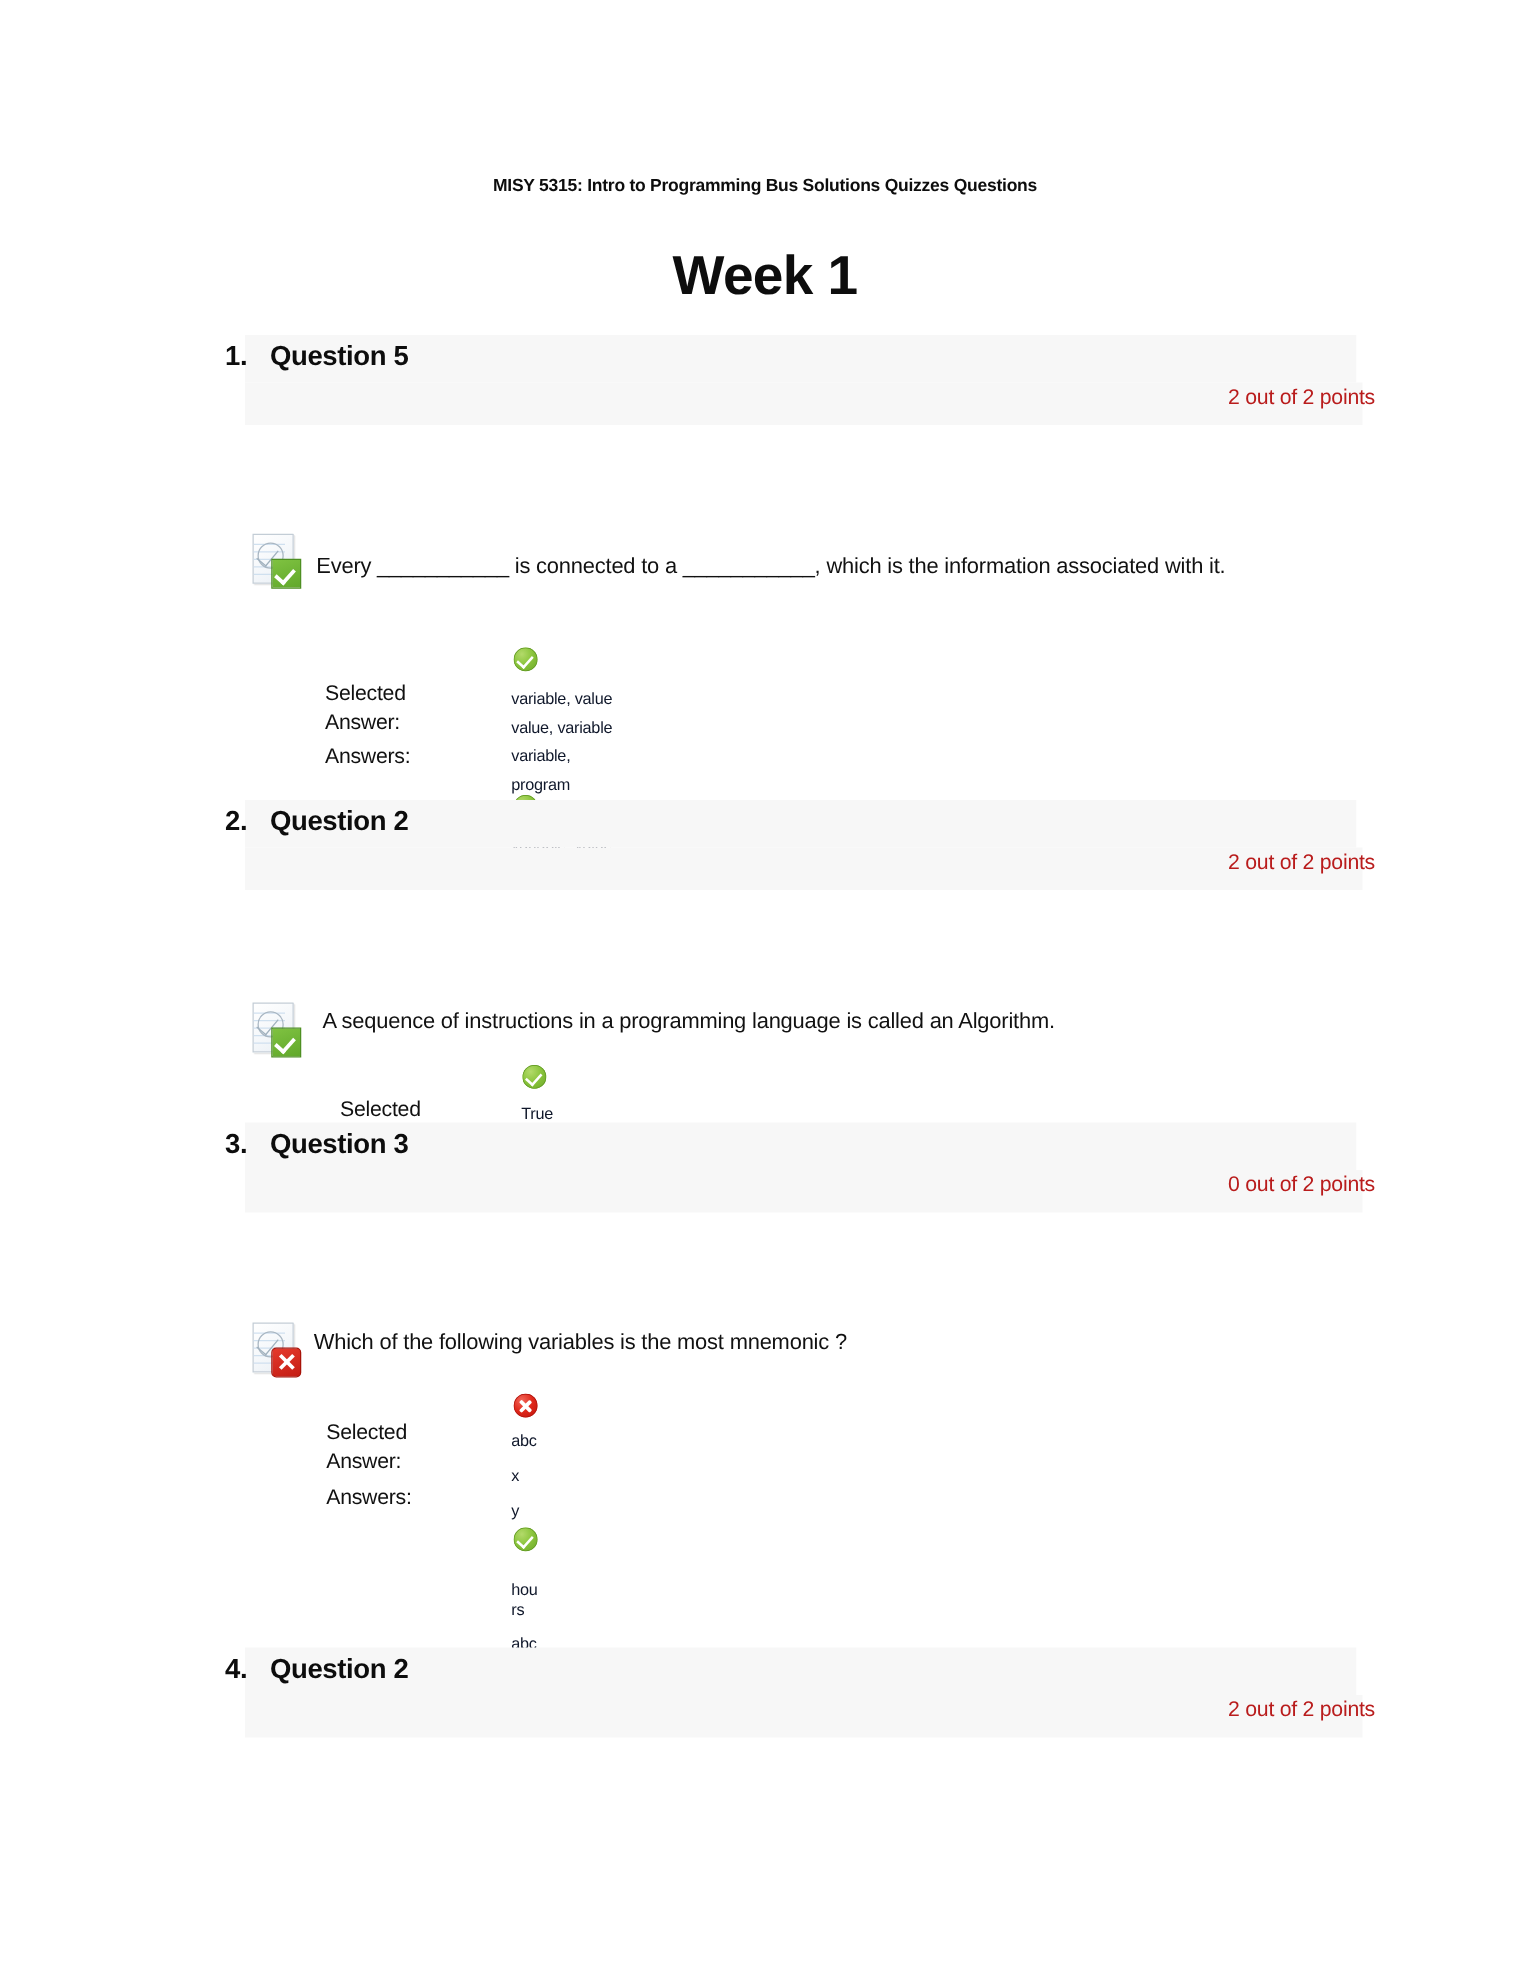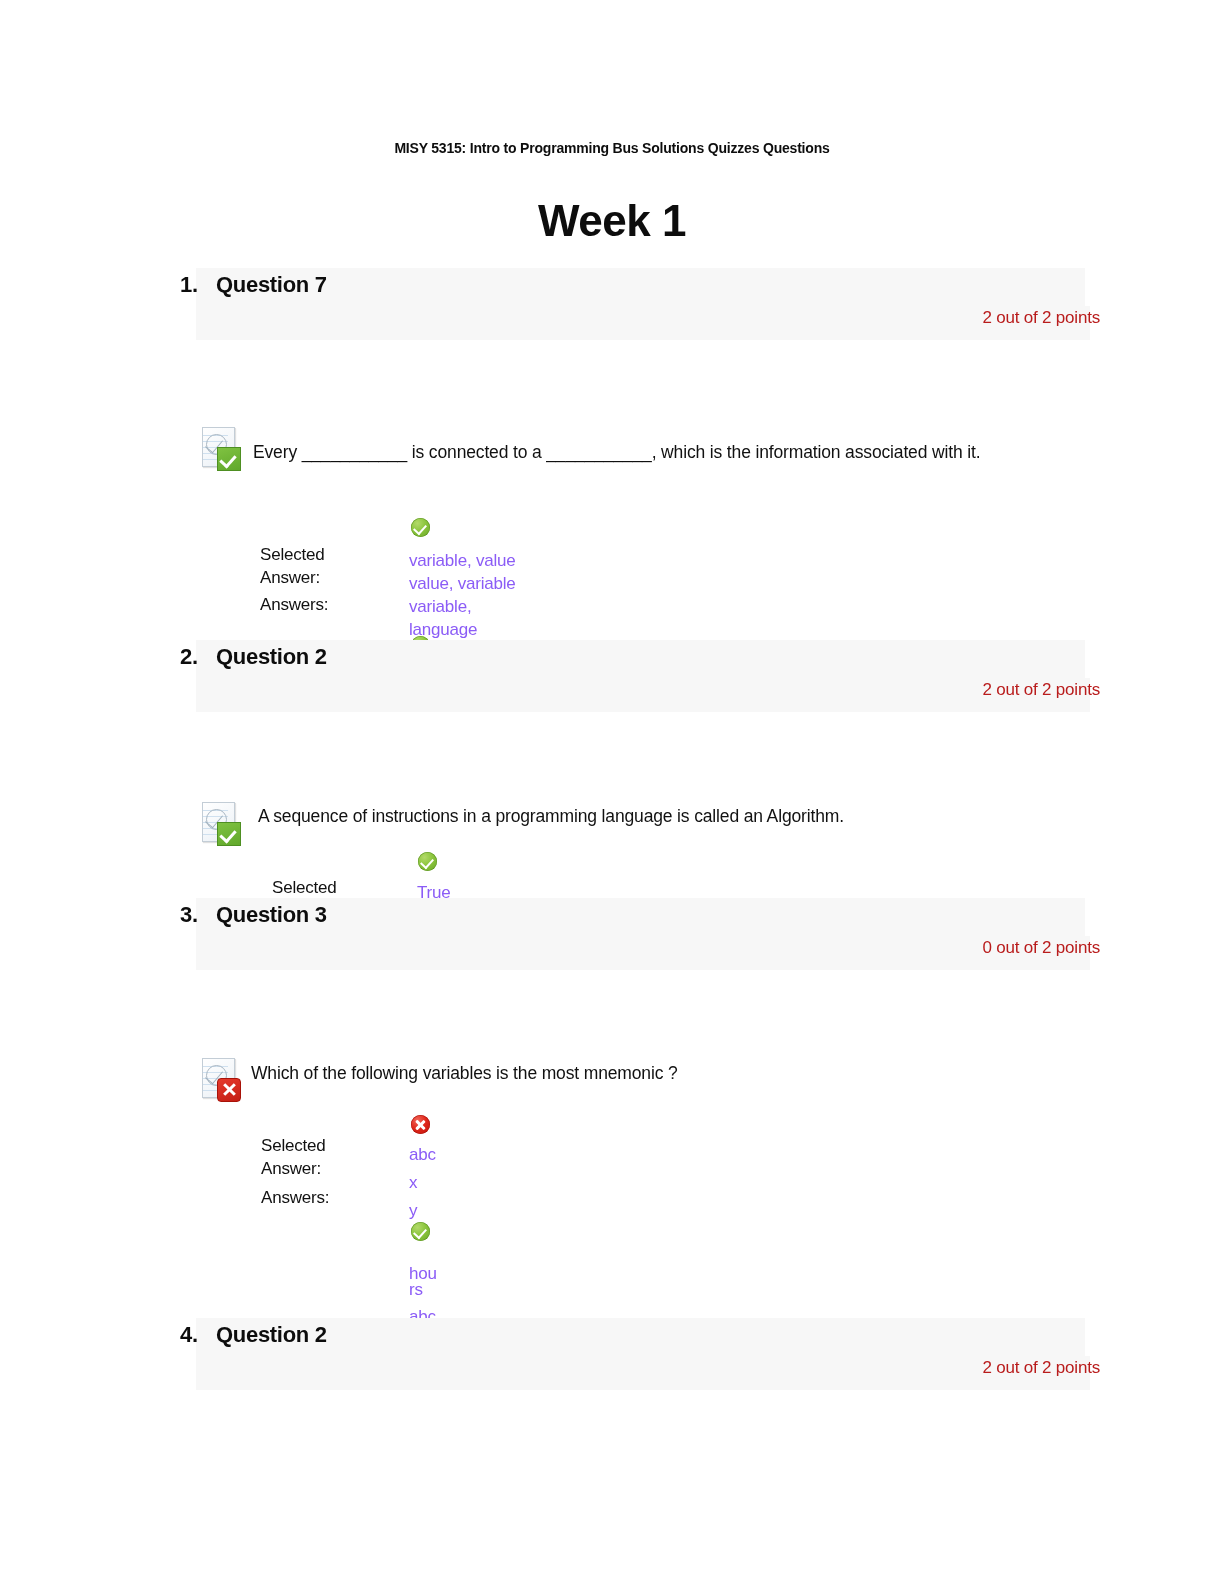--- a/index.html
+++ b/index.html
@@ -210,22 +210,22 @@
   .ans-label {
     position: absolute;
     font-size: 17px;
     color: #111111;
     letter-spacing: -0.2px;
     line-height: 1.35;
     margin-top: 21px;
   }
   .ans-value {
     position: absolute;
-    font-size: 17px;
-    color: #8b5cf6;
+    font-size: 13px;
+    color: #0f172a;
     letter-spacing: -0.2px;
     line-height: 1.35;
     white-space: pre;
   }
 
   
   .pip {
     position: absolute;
     width: 19px;
     height: 19px;
@@ -269,21 +269,21 @@
 <div class="page">
 
   <div class="doc-title">MISY 5315: Intro to Programming Bus Solutions Quizzes Questions</div>
   <div class="week-title">Week 1</div>
 
   <div class="question-block" style="top:268px;">
     <div class="q-header">
       <div class="q-band-top"></div>
       <div class="q-band-bottom"></div>
       <div class="q-number">1.</div>
-      <div class="q-label">Question 7</div>
+      <div class="q-label">Question 5</div>
       <div class="q-points">2 out of 2 points</div>
     </div>
 
     <div class="q-body" style="height:372px;">
       <div class="q-status-icon" style="left:200px; top:85px;">
         <div class="doc-icon">
           <div class="sheet"></div>
           <div class="fold"></div>
           <div class="rule" style="top:10px;"></div>
           <div class="rule" style="top:16px;"></div>
@@ -302,21 +302,21 @@
           <span>Selected</span><br>
           <span>Answer:</span>
         </div>
         <div class="ans-label" style="left:260px; top:233px;">Answers:</div>
 
         <div class="pip pip-ok" style="left:411px; top:178px;"></div>
         <div class="ans-value" style="left:409px; top:210px;">variable, value</div>
 
         <div class="ans-value" style="left:409px; top:233px;">value, variable</div>
         <div class="ans-value" style="left:409px; top:256px;">variable,</div>
-        <div class="ans-value" style="left:409px; top:279px;">language</div>
+        <div class="ans-value" style="left:409px; top:279px;">program</div>
         <div class="pip pip-ok" style="left:411px; top:296px;"></div>
         <div class="ans-value" style="left:409px; top:327px;">variable, value</div>
         <div class="ans-value" style="left:409px; top:350px;">value, program</div>
       </div>
     </div>
   </div>
 
   <div class="question-block" style="top:640px;">
     <div class="q-header">
       <div class="q-band-top"></div>

